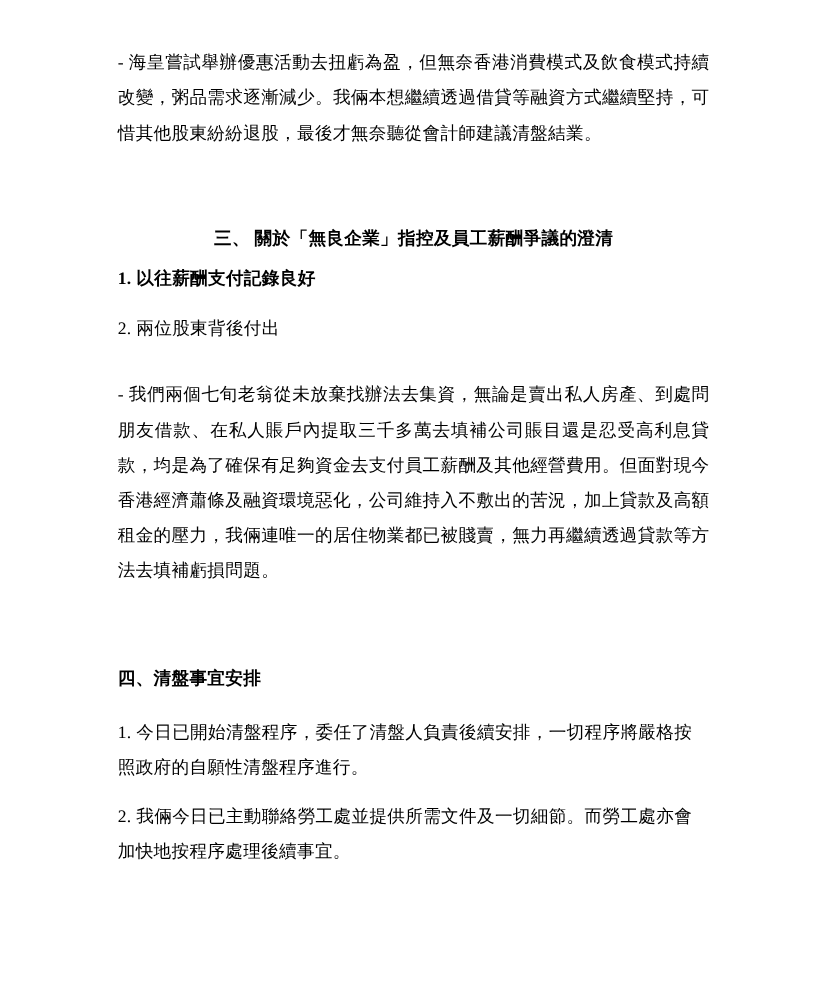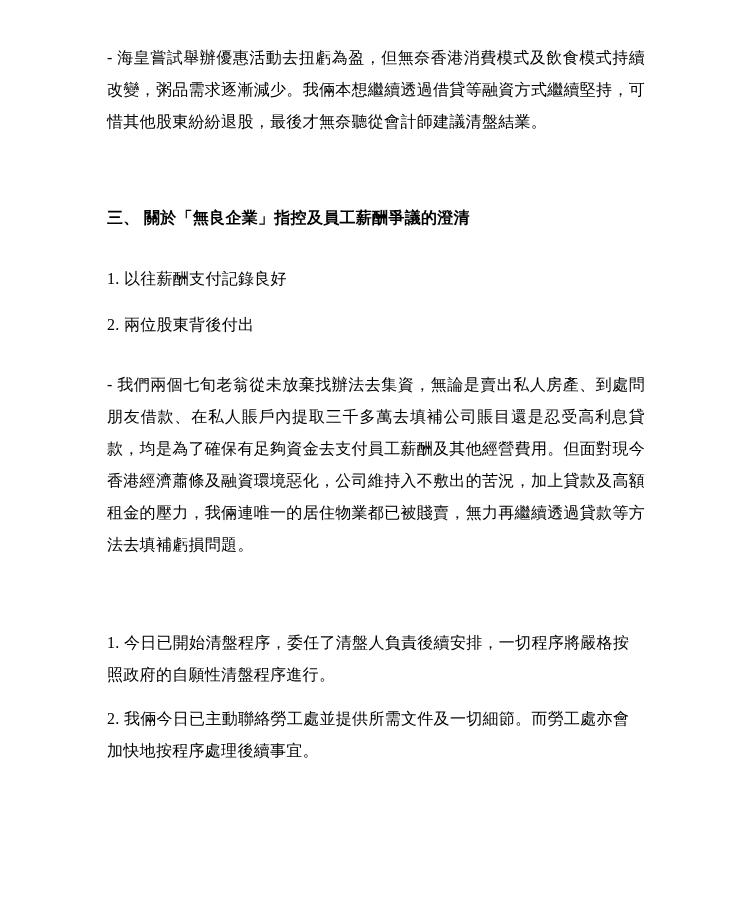--- a/index.html
+++ b/index.html
@@ -31,22 +31,22 @@
   }
   .heading {
     font-weight: bold;
     text-align: left;
   }
   .subitem, .numitem {
     text-align: left;
   }
   
   .b0 { margin-bottom: 64px; }
-  .b1 { margin-bottom: 29px; }
-  .b2 { margin-bottom: 14px; }
+  .b1 { margin-bottom: 4px; text-align: center; }
+  .b2 { margin-bottom: 14px; font-weight: bold; }
   .b3 { margin-bottom: 16px; }
   .b4 { margin-bottom: 28px; }
   .b5 { margin-bottom: 66px; }
   .b6 { margin-bottom: 17px; }
   .b7 { margin-bottom: 12px; }
   .b8 { margin-bottom: 0; }
 </style>
 </head>
 <body>
 
@@ -55,17 +55,18 @@
 
   <p class="para heading b1">三、 關於「無良企業」指控及員工薪酬爭議的澄清</p>
 
   <p class="para subitem b2">1. 以往薪酬支付記錄良好</p>
 
 
   <p class="para subitem b4">2. 兩位股東背後付出</p>
 
   <p class="para b5">- 我們兩個七旬老翁從未放棄找辦法去集資，無論是賣出私人房產、到處問朋友借款、在私人賬戶內提取三千多萬去填補公司賬目還是忍受高利息貸款，均是為了確保有足夠資金去支付員工薪酬及其他經營費用。但面對現今香港經濟蕭條及融資環境惡化，公司維持入不敷出的苦況，加上貸款及高額租金的壓力，我倆連唯一的居住物業都已被賤賣，無力再繼續透過貸款等方法去填補虧損問題。</p>
 
+  <p class="para heading b6">四、清盤事宜安排</p>
 
   <p class="para numitem b7">1. 今日已開始清盤程序，委任了清盤人負責後續安排，一切程序將嚴格按照政府的自願性清盤程序進行。</p>
 
   <p class="para numitem b8">2. 我倆今日已主動聯絡勞工處並提供所需文件及一切細節。而勞工處亦會加快地按程序處理後續事宜。</p>
 </div>
 
 </body></html>

